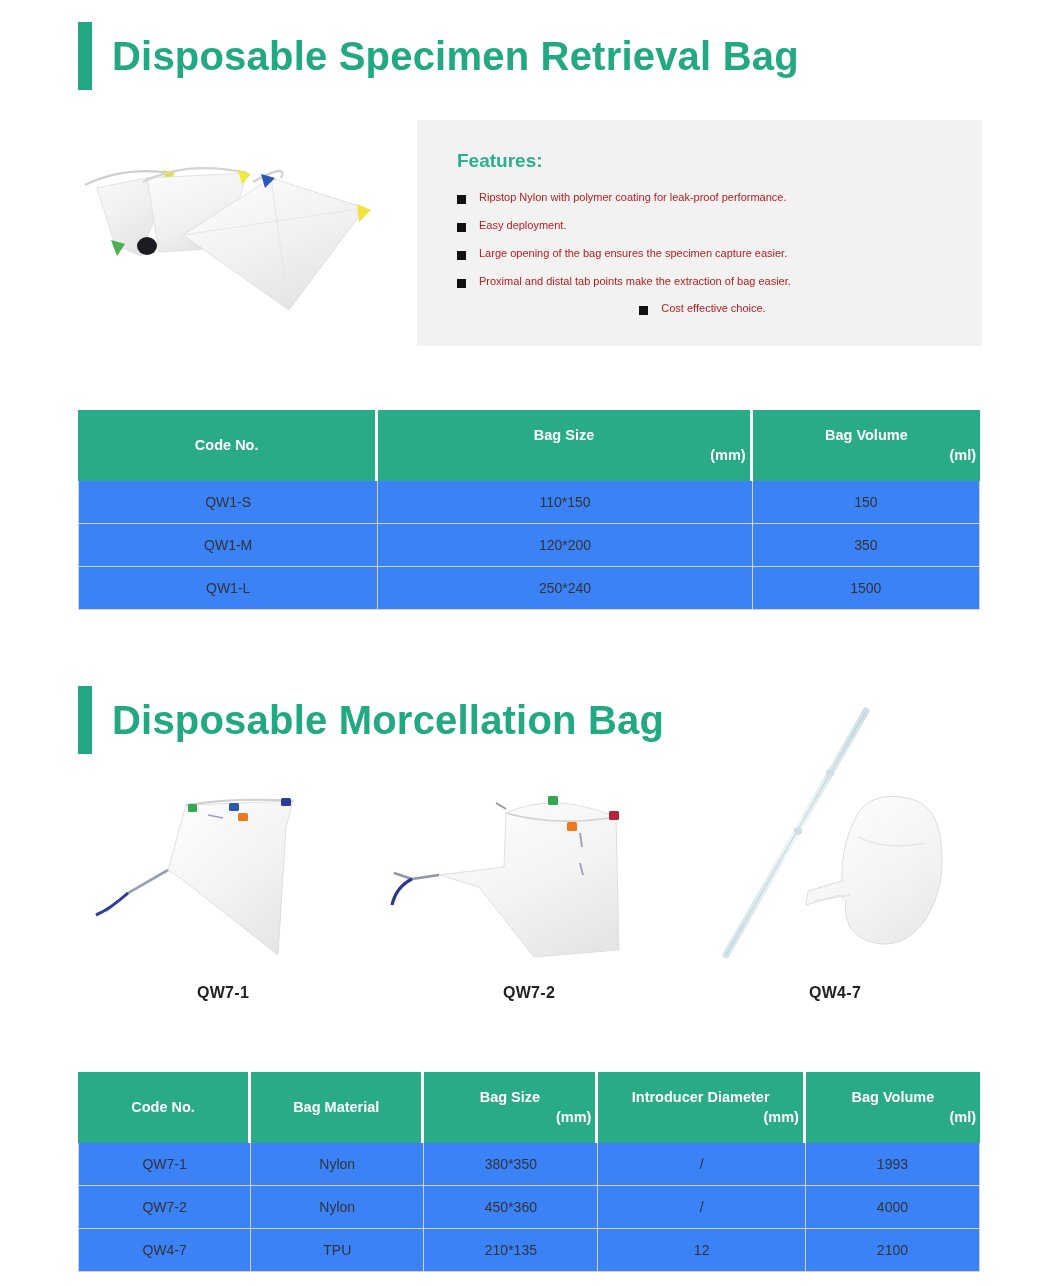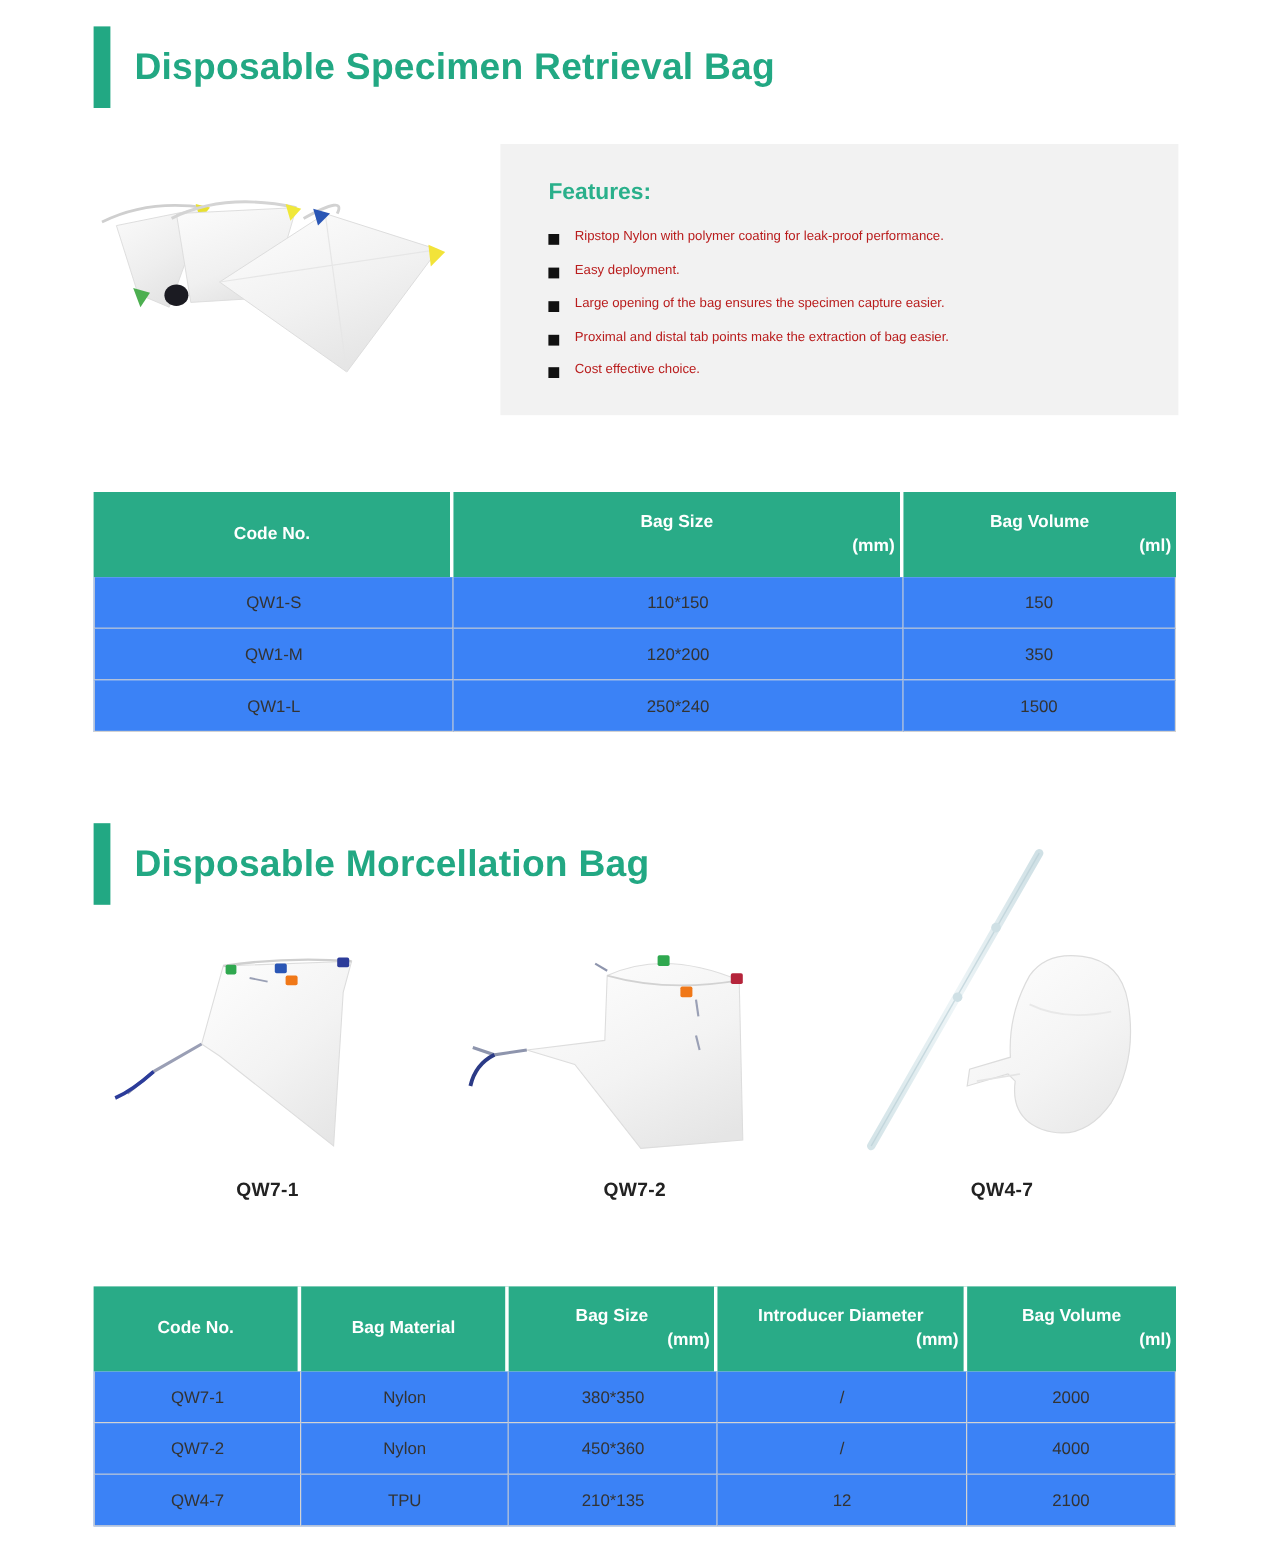--- a/index.html
+++ b/index.html
@@ -14,21 +14,21 @@
   
   .section-head { display: flex; align-items: center; }
   .accent-bar {
     width: 14px; height: 68px;
     background: #22a883;
     margin-right: 20px;
     flex: 0 0 auto;
   }
   .section-title {
     color: #22a883;
-    font-size: 31px;
+    font-size: 40px;
     font-weight: 600;
     letter-spacing: 0.2px;
     white-space: nowrap;
   }
 
   
   .features-box {
     background: #f2f2f2;
     padding: 30px 34px 30px 40px;
   }
@@ -36,21 +36,21 @@
     color: #2ab08b;
     font-size: 19px;
     font-weight: 700;
     margin-bottom: 18px;
   }
   .feature-item {
     display: flex;
     align-items: flex-start;
     margin-bottom: 13px;
   }
-  .feature-item:last-child { margin-bottom: 0; }
+  .feature-item:last-child { margin-bottom: 0; justify-content: center; }
   .bullet-square {
     width: 9px; height: 9px;
     background: #111111;
     margin-right: 13px;
     margin-top: 5px;
     flex: 0 0 auto;
   }
   .feature-text {
     font-size: 11px;
     color: #b91c1c;
@@ -338,21 +338,21 @@
             <span class="unit-line">(ml)</span>
           </th>
         </tr>
       </thead>
       <tbody>
         <tr>
           <td>QW7-1</td>
           <td>Nylon</td>
           <td>380*350</td>
           <td>/</td>
-          <td>2000</td>
+          <td>1993</td>
         </tr>
         <tr>
           <td>QW7-2</td>
           <td>Nylon</td>
           <td>450*360</td>
           <td>/</td>
           <td>4000</td>
         </tr>
         <tr>
           <td>QW4-7</td>

